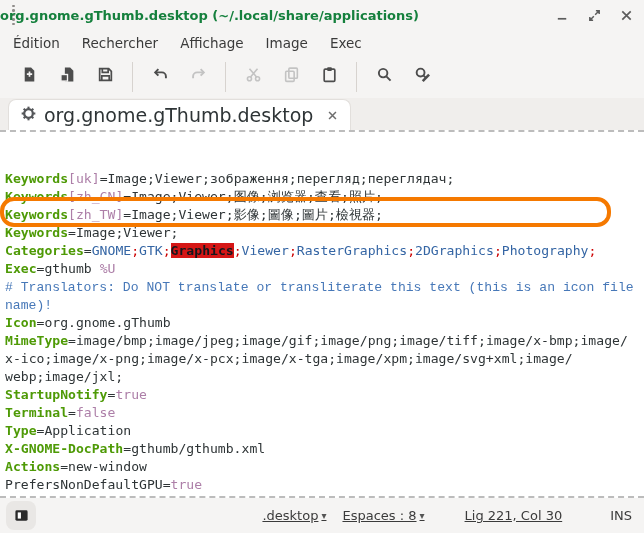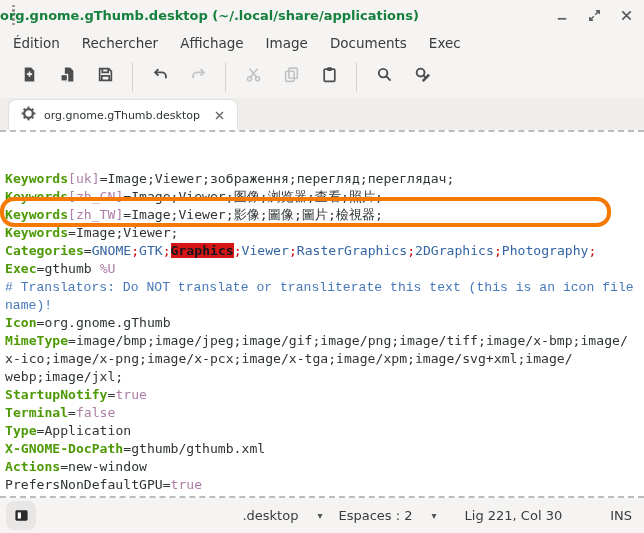--- a/index.html
+++ b/index.html
@@ -36,21 +36,21 @@
   .tool-btn { width: 26px; height: 26px; display: flex; align-items: center; justify-content: center; margin: 0 6px; border-radius: 4px; }
   .tool-sep { width: 1px; height: 30px; background: #d7d3cf; margin: 0 8px; }
 
   
   .tabbar { height: 32px; background: #f0eeec; display: flex; align-items: flex-end; padding: 0 0 0 8px; flex: 0 0 auto; }
   .tab {
     height: 31px; background: #ffffff; border: 1px solid #e2dfdc; border-bottom: none;
     border-radius: 8px 8px 0 0; display: flex; align-items: center; gap: 8px;
     padding: 0 12px; min-width: 208px;
   }
-  .tab-label { font-size: 11px; color: #2e3436; white-space: nowrap; }
+  .tab-label { font-size: 19px; color: #2e3436; white-space: nowrap; }
   .tab-close { margin-left: 6px; display: flex; align-items: center; }
 
   
   .editor {
     flex: 1 1 auto; background: #ffffff; position: relative; overflow: hidden;
     border-top: 2px dashed #bcbcbc; border-bottom: 2px dashed #bcbcbc;
     padding: 2px 0 0 5px;
     font-family: "DejaVu Sans Mono", "Liberation Mono", monospace;
     font-size: 13.1px; line-height: 18px; white-space: pre;
   }
@@ -73,23 +73,23 @@
   
   .statusbar {
     height: 35px; background: #f5f4f3; display: flex; align-items: center;
     padding: 0 12px 0 6px; flex: 0 0 auto; font-size: 13px; color: #3b3b3b;
   }
   .panel-toggle {
     width: 30px; height: 29px; border-radius: 8px; background: #e9e7e5;
     display: flex; align-items: center; justify-content: center;
   }
   .status-right { margin-left: auto; display: flex; align-items: center; }
-  .status-dd { display: flex; align-items: center; gap: 19px; padding: 4px 6px; }
+  .status-dd { display: flex; align-items: center; gap: 3px; padding: 4px 6px; text-decoration: underline; }
   .caret { font-size: 10px; color: #555; }
-  .status-pos { margin-left: 22px; }
+  .status-pos { margin-left: 34px; text-decoration: underline; }
   .status-ins { margin-left: 48px; }
 </style>
 </head>
 <body>
 
 <div class="window">
 
   <div class="titlebar">
     <div class="drag-dots">
       <i></i>
@@ -116,21 +116,20 @@
           </svg>
       </div>
     </div>
   </div>
 
   <div class="menubar">
       <div class="menu-item">Édition</div>
       <div class="menu-item">Rechercher</div>
       <div class="menu-item">Affichage</div>
       <div class="menu-item">Image</div>
-      <div class="menu-item">Documents</div>
       <div class="menu-item">Exec</div>
     </div>
 
   <div class="toolbar">
       <div class="tool-btn">
         <span><svg width="17" height="17" viewBox="0 0 16 16">
             <path d="M3.5 1.5 h6 l3 3 v10 h-9 z" fill="#4d4d4d"></path>
             <path d="M8 5.2 v5 M5.5 7.7 h5" stroke="#f5f4f3" stroke-width="1.6" fill="none"></path>
           </svg></span>
       </div>
@@ -234,21 +233,21 @@
         <rect x="1.5" y="2.5" width="13" height="11" rx="1.5" fill="#2a2a2a"></rect>
         <rect x="4" y="4.7" width="3.4" height="6.6" fill="#ffffff"></rect>
       </svg>
     </div>
     <div class="status-right">
       <div class="status-dd">
         <span>.desktop</span>
         <span class="caret">▾</span>
       </div>
       <div class="status-dd" style="margin-left:4px;">
-        <span>Espaces : 2</span>
+        <span>Espaces : 8</span>
         <span class="caret">▾</span>
       </div>
       <span class="status-pos">Lig 221, Col 30</span>
       <span class="status-ins">INS</span>
     </div>
   </div>
 
 </div>
 
 </body></html>

